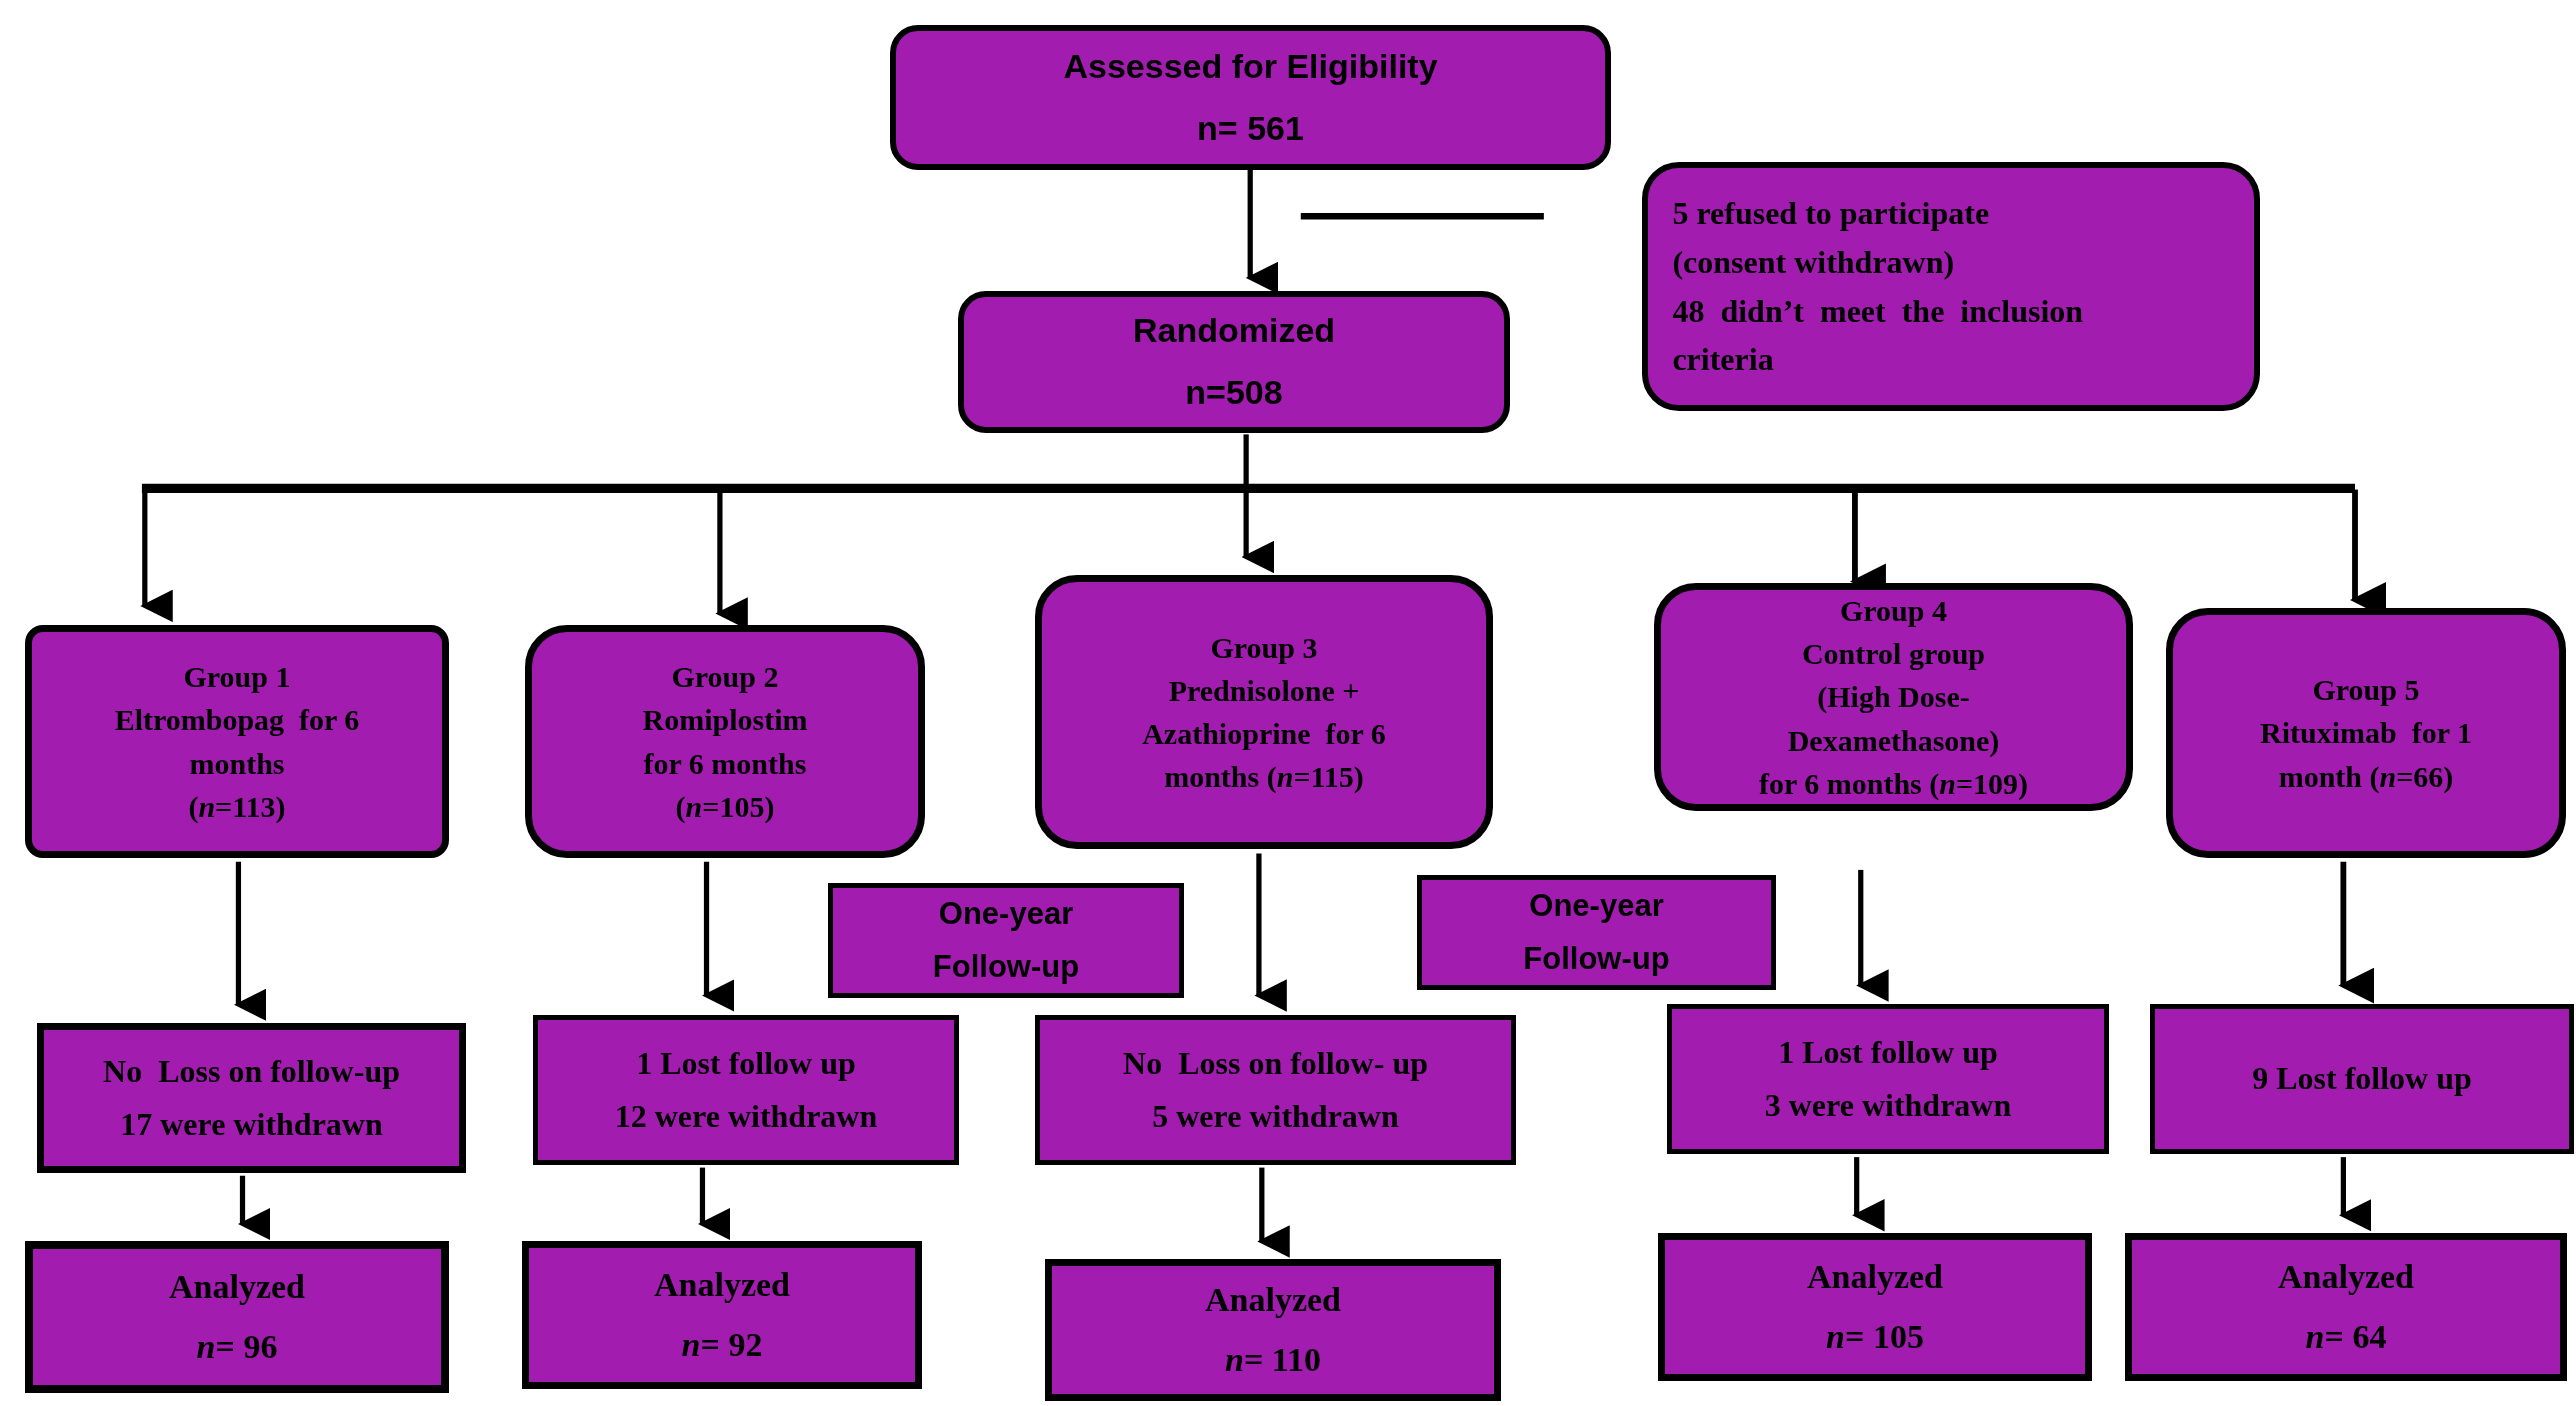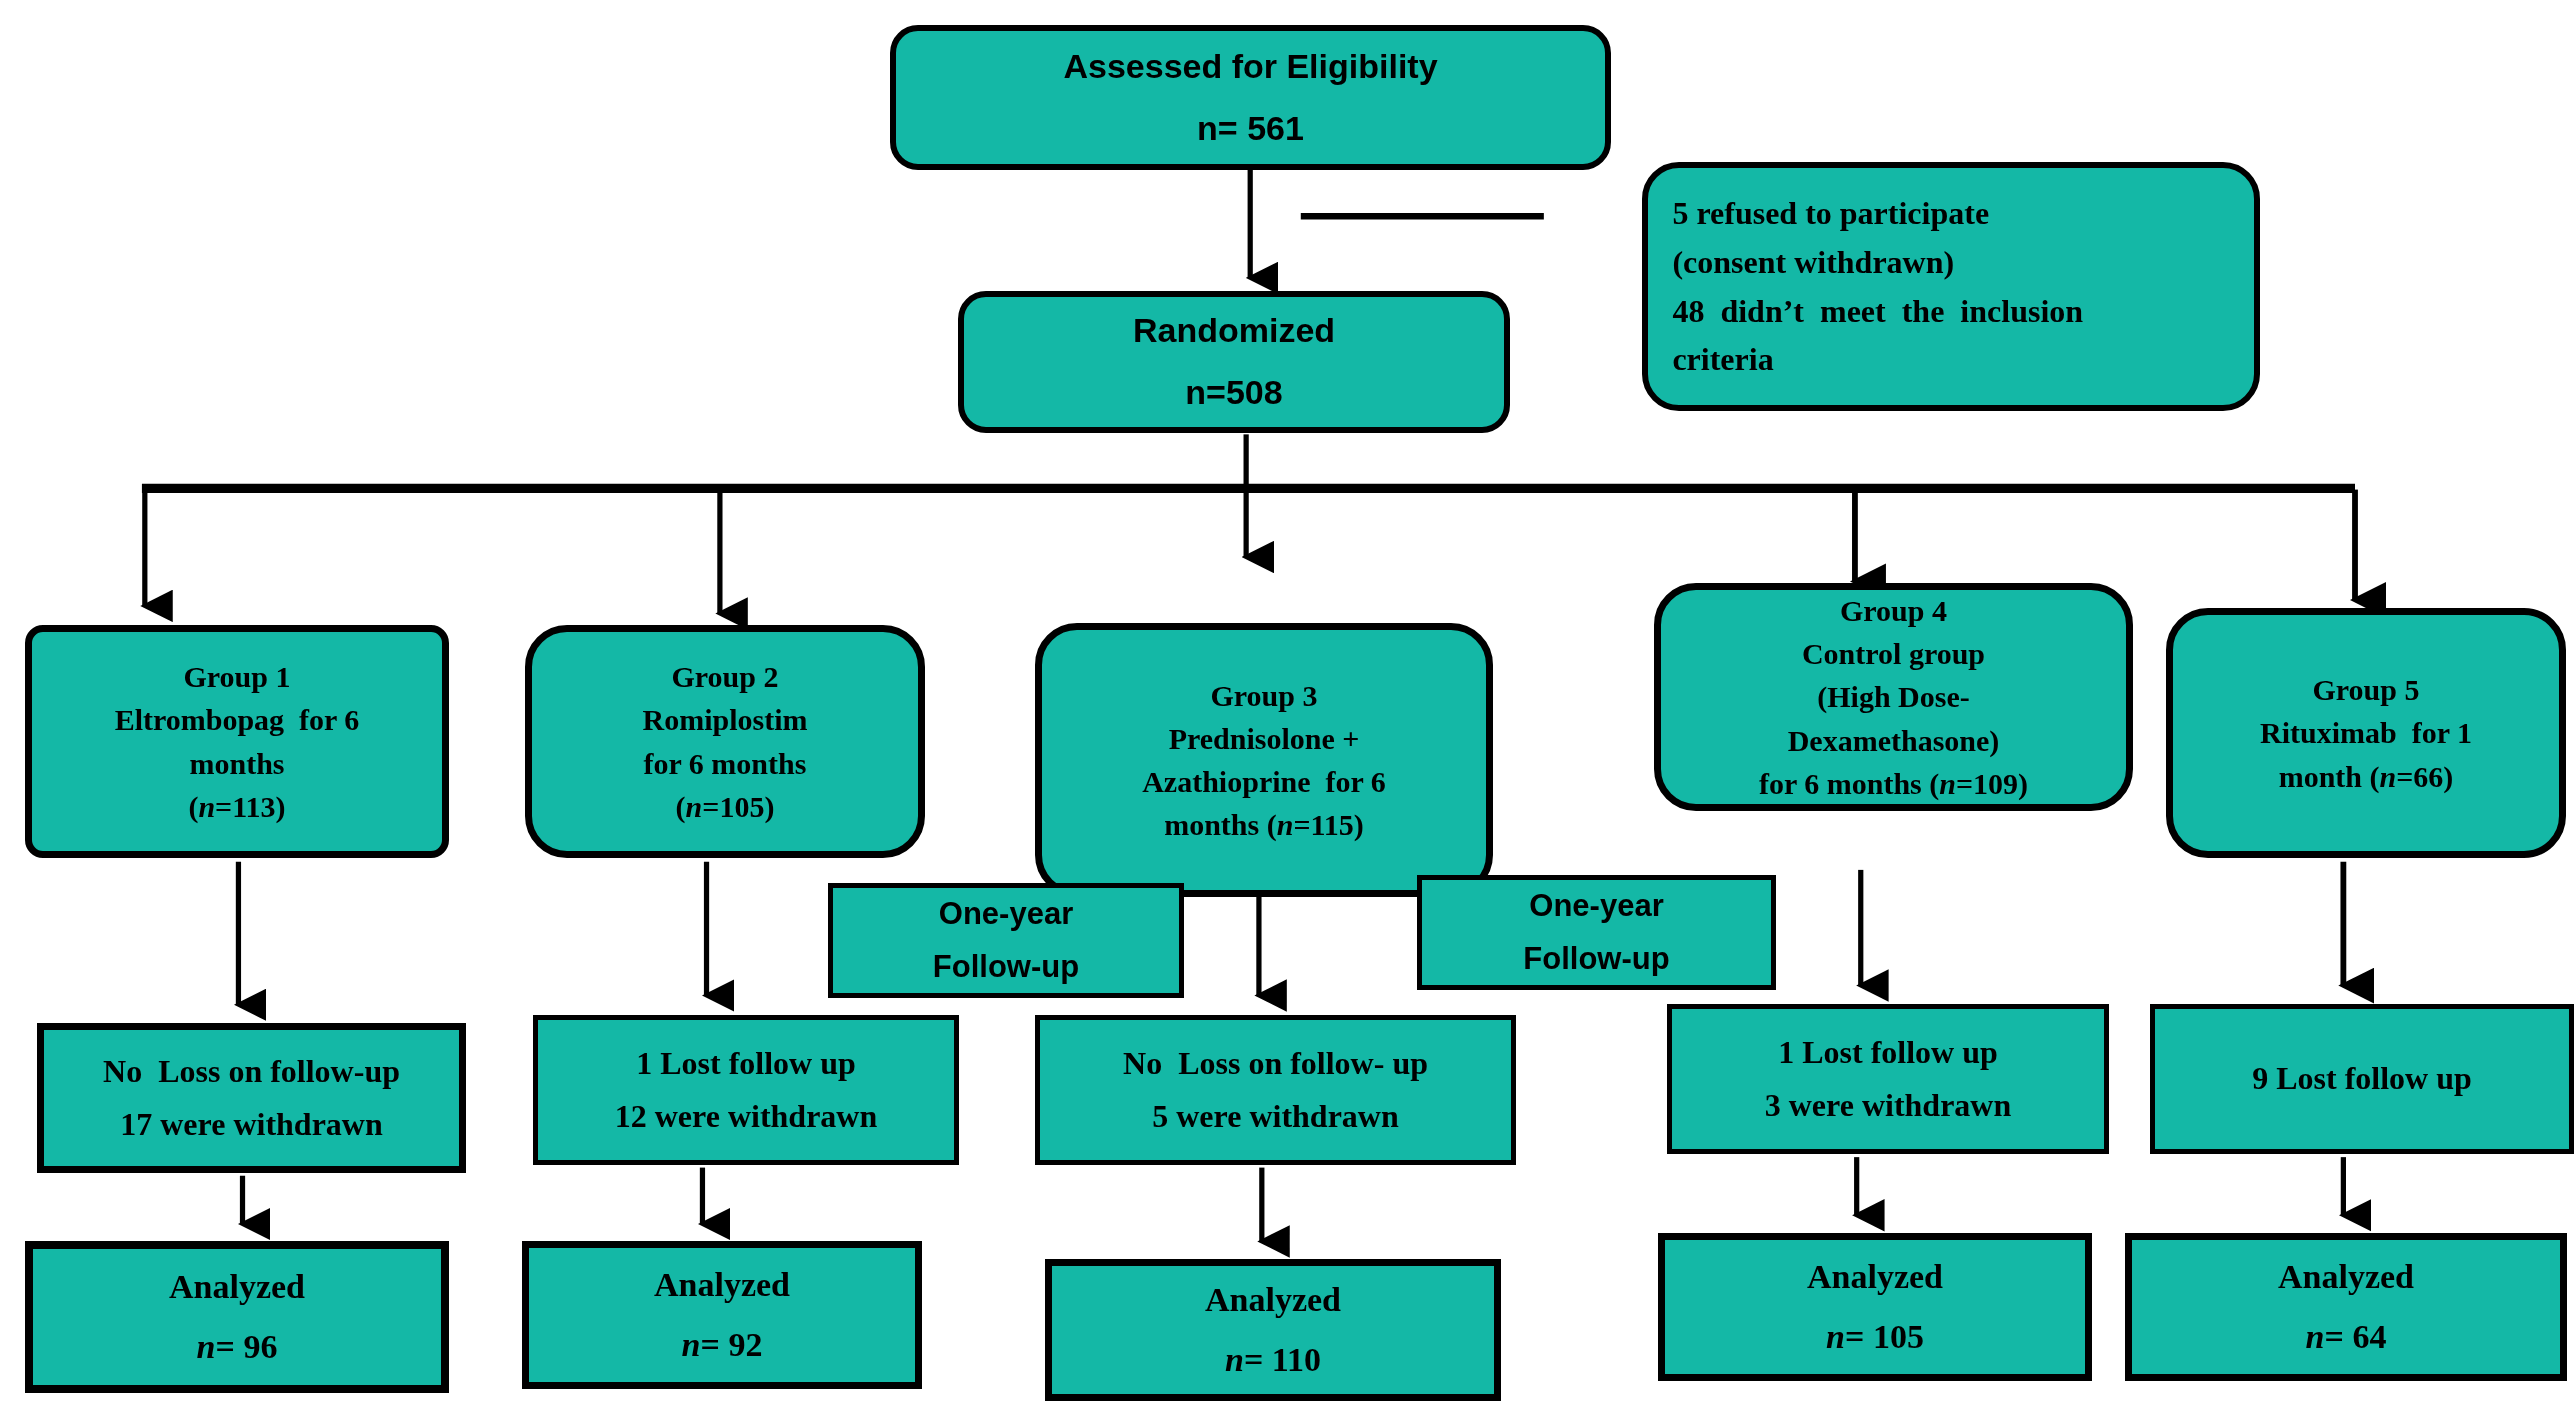--- a/index.html
+++ b/index.html
@@ -12,21 +12,21 @@
     font-family: "Liberation Serif", "DejaVu Serif", serif;
   }
   #connectors {
     position: absolute;
     left: 0; top: 0;
     width: 2576px; height: 1406px;
   }
   .box {
     position: absolute;
     box-sizing: border-box;
-    background: #14b8a6;
+    background: #a21caf;
     display: flex;
     flex-direction: column;
     align-items: center;
     justify-content: center;
     text-align: center;
     color: #000000;
   }
   .txt {
     white-space: pre-wrap;
     font-weight: bold;
@@ -105,21 +105,21 @@
 (<i>n</i>=113)</div>
   </div>
 
   <div class="box rounded-lg serif t-group" style="left:525px; top:625px; width:400px; height:233px;">
     <div class="txt italic-n">Group 2
 Romiplostim
 for 6 months
 (<i>n</i>=105)</div>
   </div>
 
-  <div class="box rounded-lg serif t-group" style="left:1035px; top:575px; width:458px; height:274px;margin-top:48px;">
+  <div class="box rounded-lg serif t-group" style="left:1035px; top:575px; width:458px; height:274px;">
     <div class="txt italic-n">Group 3
 Prednisolone +
 Azathioprine  for 6
 months (<i>n</i>=115)</div>
   </div>
 
   <div class="box rounded-lg serif t-group" style="left:1654px; top:583px; width:479px; height:228px;">
     <div class="txt italic-n">Group 4
 Control group
 (High Dose-

